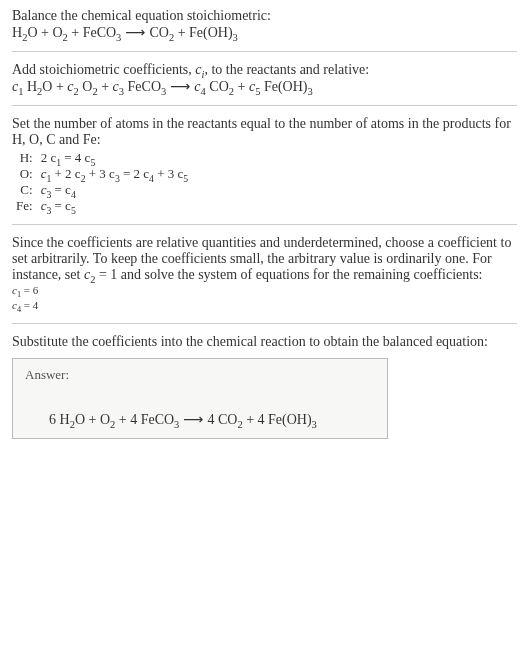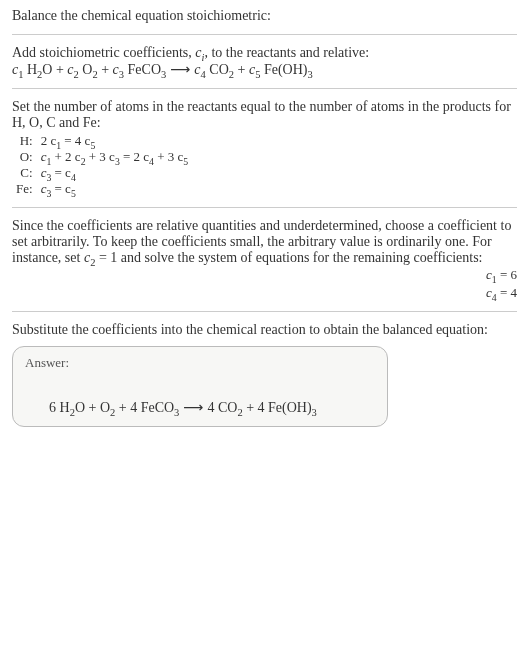--- a/index.html
+++ b/index.html
@@ -38,26 +38,25 @@
   .atom-table td {
     padding: 0 4px;
     vertical-align: top;
     font-size: 13px;
   }
   .atom-table td.lbl {
     text-align: right;
   }
   .coefs {
     line-height: 1.35;
-    font-size: 13px;
-    text-align: right;
+    font-size: 11px;
   }
   .answer-box {
     border: 1px solid #bbb;
-    border-radius: 12px;
+    border-radius: 0;
     background: #f7f7f5;
     padding: 8px 12px 10px 12px;
     display: inline-block;
     min-width: 350px;
   }
   .answer-label {
     font-size: 13px;
     color: #555;
     margin-bottom: 4px;
   }
@@ -70,20 +69,23 @@
     font-style: italic;
   }
 </style>
 </head>
 <body>
 
 
 
 <div class="section">
   <span>Balance the chemical equation stoichiometric:</span><br>
+  <span class="chem">
+    <span>H</span><sub>2</sub><span>O + O</span><sub>2</sub><span> + FeCO</span><sub>3</sub><span class="arrow"> ⟶ </span><span>CO</span><sub>2</sub><span> + Fe(OH)</span><sub>3</sub>
+  </span>
 </div>
 
 <hr class="sep">
 
 <div class="section">
   <span>Add stoichiometric coefficients, </span><span class="ital">c</span><sub class="ital">i</sub><span>, to the reactants and relative:</span><br>
   <span class="chem">
     <span class="ital">c</span><sub>1</sub><span> H</span><sub>2</sub><span>O + </span><span class="ital">c</span><sub>2</sub><span> O</span><sub>2</sub><span> + </span><span class="ital">c</span><sub>3</sub><span> FeCO</span><sub>3</sub><span class="arrow"> ⟶ </span><span class="ital">c</span><sub>4</sub><span> CO</span><sub>2</sub><span> + </span><span class="ital">c</span><sub>5</sub><span> Fe(OH)</span><sub>3</sub>
   </span>
 </div>

